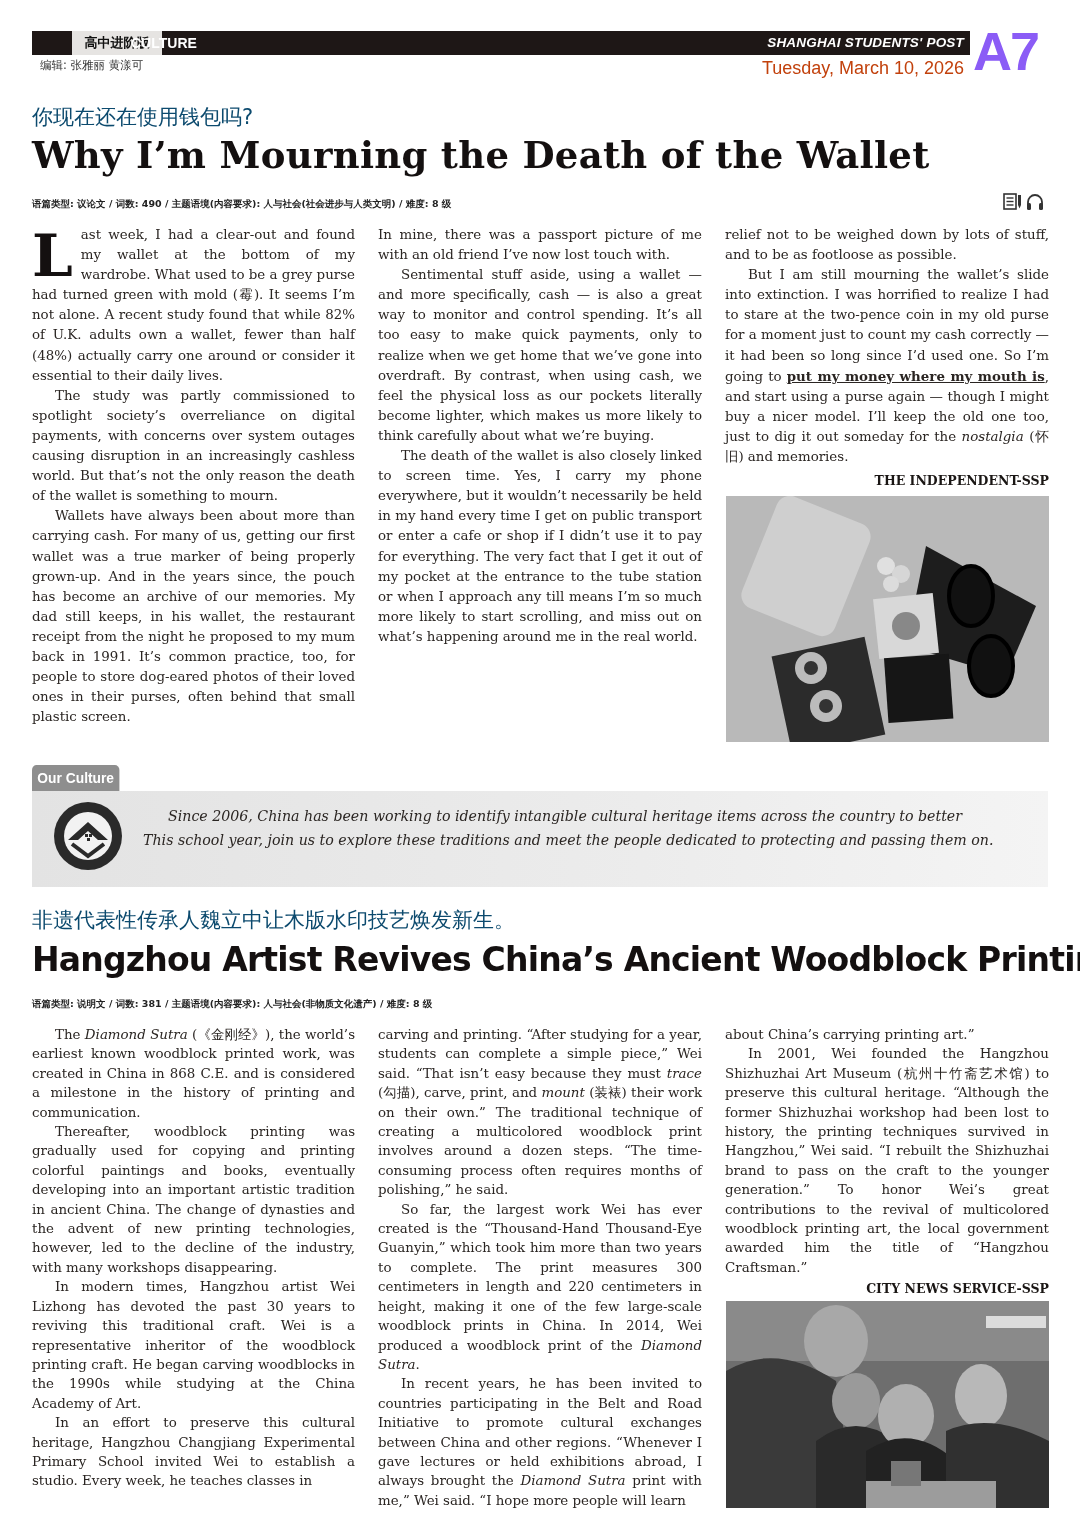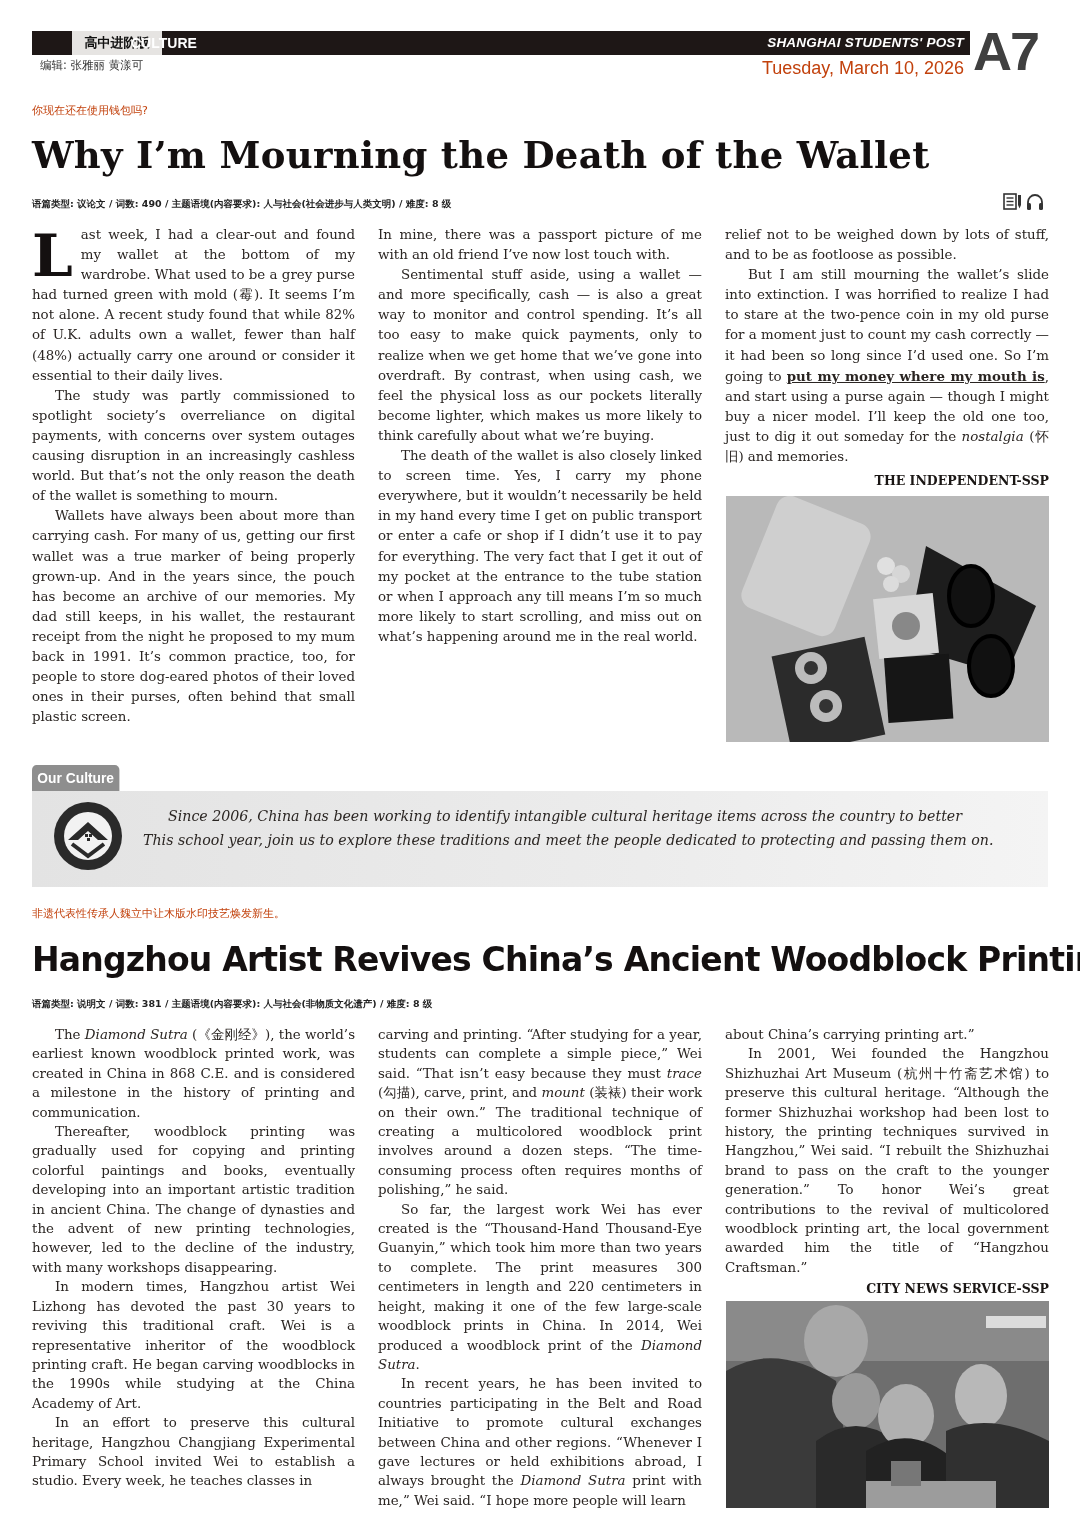--- a/index.html
+++ b/index.html
@@ -5,23 +5,23 @@
   html,body{margin:0;padding:0;background:#fff;}
   body{width:1080px;height:1527px;position:relative;overflow:hidden;font-family:"DejaVu Serif",serif;color:#1f1a17;}
   .abs{position:absolute;}
   
   .mast-bar{left:32px;top:31px;width:938px;height:24px;background:#1e1716;}
   .mast-cn{left:32px;top:31px;width:90px;height:24px;background:#e6e4e2;font-family:"DejaVu Sans",sans-serif;font-weight:bold;font-size:13px;line-height:24px;text-align:center;color:#111;margin-left:40px;}
   .mast-section{left:131px;top:31px;height:24px;line-height:24px;font-family:"Liberation Sans",sans-serif;font-weight:bold;font-size:14px;color:#fff;}
   .mast-paper{right:116px;top:31px;height:20px;line-height:24px;font-family:"Liberation Sans",sans-serif;font-weight:bold;font-style:italic;font-size:13.5px;color:#fff;letter-spacing:.2px;}
   .mast-editors{left:40px;top:58px;font-family:"DejaVu Sans",sans-serif;font-size:11.5px;color:#333;}
   .mast-date{right:116px;top:58px;font-family:"Liberation Sans",sans-serif;font-size:18px;color:#c2410c;}
-  .page-num{left:973px;top:24px;font-family:"Liberation Sans",sans-serif;font-weight:bold;font-size:54px;line-height:54px;color:#404040;letter-spacing:-2px;}
+  .page-num{left:973px;top:24px;font-family:"Liberation Sans",sans-serif;font-weight:bold;font-size:54px;line-height:54px;color:#8b5cf6;letter-spacing:-2px;}
   
-  .kicker{font-family:"DejaVu Sans",sans-serif;font-size:11px;color:#c2410c;}
+  .kicker{font-family:"DejaVu Sans",sans-serif;font-size:21px;color:#0c4a6e;}
   .title1{left:32px;top:133px;font-family:"DejaVu Serif",serif;font-weight:bold;font-size:37px;letter-spacing:.3px;color:#141010;white-space:nowrap;}
   .title2{left:32px;top:940px;font-family:"DejaVu Sans",sans-serif;font-weight:bold;font-size:33px;letter-spacing:-0.8px;color:#141010;white-space:nowrap;}
   .meta{font-family:"DejaVu Sans",sans-serif;font-weight:bold;font-size:9.5px;color:#222;white-space:nowrap;}
   
   .col{font-family:"DejaVu Serif",serif;font-size:13.4px;line-height:20.1px;text-align:justify;color:#2a2522;}
   .col p{margin:0;text-indent:23px;}
   .col p.noind{text-indent:0;}
   .dropcap{float:left;font-family:"DejaVu Serif",serif;font-weight:bold;font-size:58px;line-height:50px;margin:6px 8px 0 0;color:#141010;}
   .credit{font-family:"DejaVu Serif",serif;font-weight:bold;font-size:12.5px;text-align:right;color:#1a1614;}
   .idiom{font-weight:bold;text-decoration:underline;}

